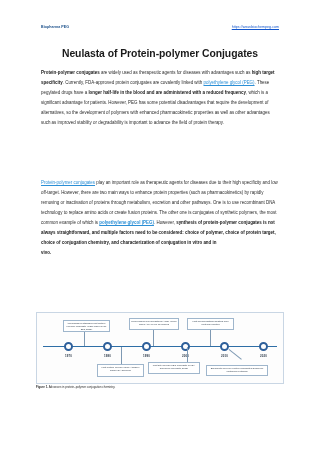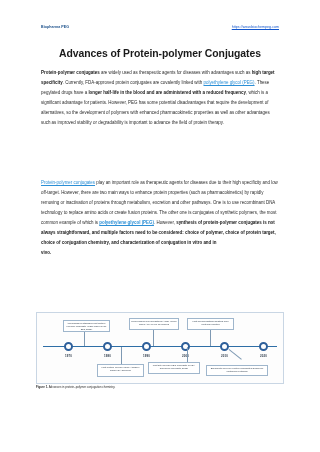--- a/index.html
+++ b/index.html
@@ -154,21 +154,21 @@
 </head>
 <body>
 
 <div class="page">
 
   <div class="doc-header">
     <span class="hdr-left">Biopharma PEG</span>
     <a class="hdr-right" href="#">https://www.biochempeg.com</a>
   </div>
 
-  <div class="doc-title">Advances of Protein-polymer Conjugates</div>
+  <div class="doc-title">Neulasta of Protein-polymer Conjugates</div>
 
   <div class="body-text" id="para1">
     <b>Protein-polymer conjugates</b><span> are widely used as therapeutic agents for diseases with advantages such as </span><b>high target specificity</b><span>. Currently, FDA-approved protein conjugates are covalently linked with </span><a class="lnk" href="#">polyethylene glycol (PEG)</a><span>. These pegylated drugs have a </span><b>longer half-life in the blood and are administered with a reduced frequency</b><span>, which is a significant advantage for patients. However, PEG has some potential disadvantages that require the development of alternatives, so the development of polymers with enhanced pharmacokinetic properties as well as other advantages such as improved stability or degradability is important to advance the field of protein therapy.</span>
   </div>
 
   <div class="body-text" id="para2">
     <a class="lnk" href="#">Protein-polymer conjugates</a><span> play an important role as therapeutic agents for diseases due to their high specificity and low off-target. However, there are two main ways to enhance protein properties (such as pharmacokinetics) by rapidly removing or inactivation of proteins through metabolism, excretion and other pathways. One is to use recombinant DNA technology to replace amino acids or create fusion proteins. The other one is conjugates of synthetic polymers, the most common example of which is </span><a class="lnk-b" href="#">polyethylene glycol (PEG)</a><span>. However, </span><b>synthesis of protein-polymer conjugates is not always straightforward, and multiple factors need to be considered: choice of polymer, choice of protein target, choice of conjugation chemistry, and characterization of conjugation in vitro and in</b><br><b>vivo</b><b>.</b>
   </div>
 
   <div class="figure">

